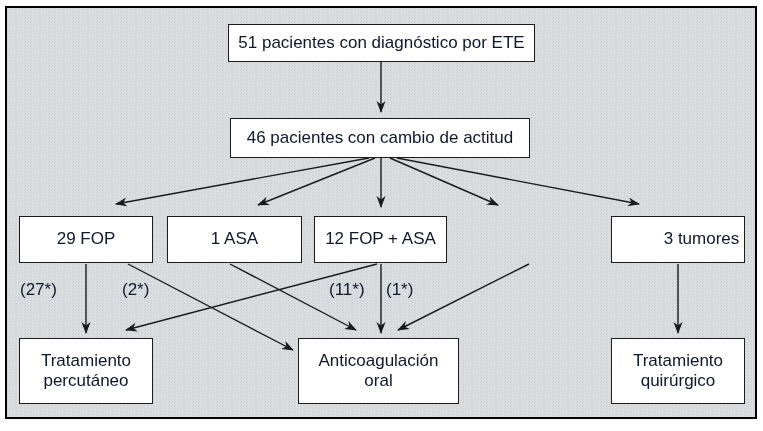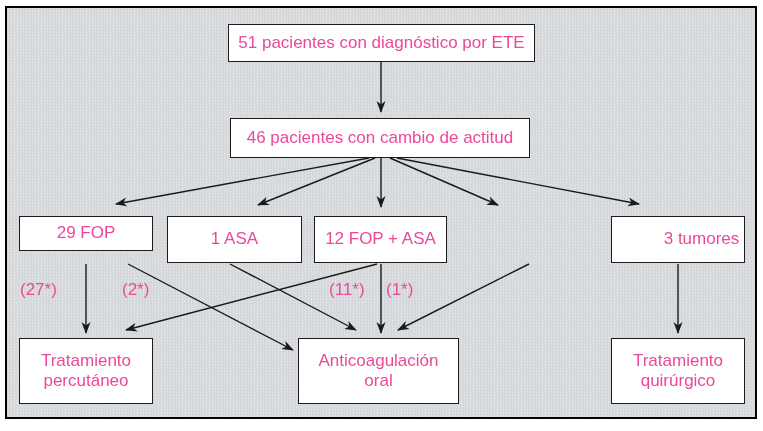--- a/index.html
+++ b/index.html
@@ -1,18 +1,18 @@
 <!DOCTYPE html>
 <html><head>
 <meta charset="utf-8">
 <style>
   html,body{margin:0;padding:0;background:#ffffff;}
   .stage{
     position:relative;width:763px;height:431px;background:#ffffff;overflow:hidden;
-    font-family:"Liberation Sans","DejaVu Sans",sans-serif;color:#ec4899;
+    font-family:"Liberation Sans","DejaVu Sans",sans-serif;color:#0f172a;
   }
   .frame{
     position:absolute;left:5px;top:6px;width:748px;height:409px;
     border:2px solid #000000;
     background:
       repeating-conic-gradient(#dde0e2 0% 25%, #d2d4d8 0% 50%);
     background-size:3px 3px;
   }
   .arrows{position:absolute;left:0;top:0;width:763px;height:431px;}
   .node{
@@ -58,21 +58,21 @@
   </svg>
 
   <div class="node" style="left:228px;top:24px;width:307px;height:38px;">
     <span>51 pacientes con diagnóstico por ETE</span>
   </div>
 
   <div class="node" style="left:230px;top:118px;width:300px;height:40px;justify-content:center;">
     <span>46 pacientes con cambio de actitud</span>
   </div>
 
-  <div class="node" style="left:19px;top:216px;width:134px;height:35px;">
+  <div class="node" style="left:19px;top:216px;width:134px;height:47px;">
     <span>29 FOP</span>
   </div>
   <div class="node" style="left:167px;top:216px;width:135px;height:47px;">
     <span>1 ASA</span>
   </div>
   <div class="node" style="left:314px;top:216px;width:133px;height:47px;">
     <span>12 FOP + ASA</span>
   </div>
   <div class="node" style="left:611px;top:216px;width:134px;height:47px;padding-left:47px;">
     <span>3 tumores</span>

